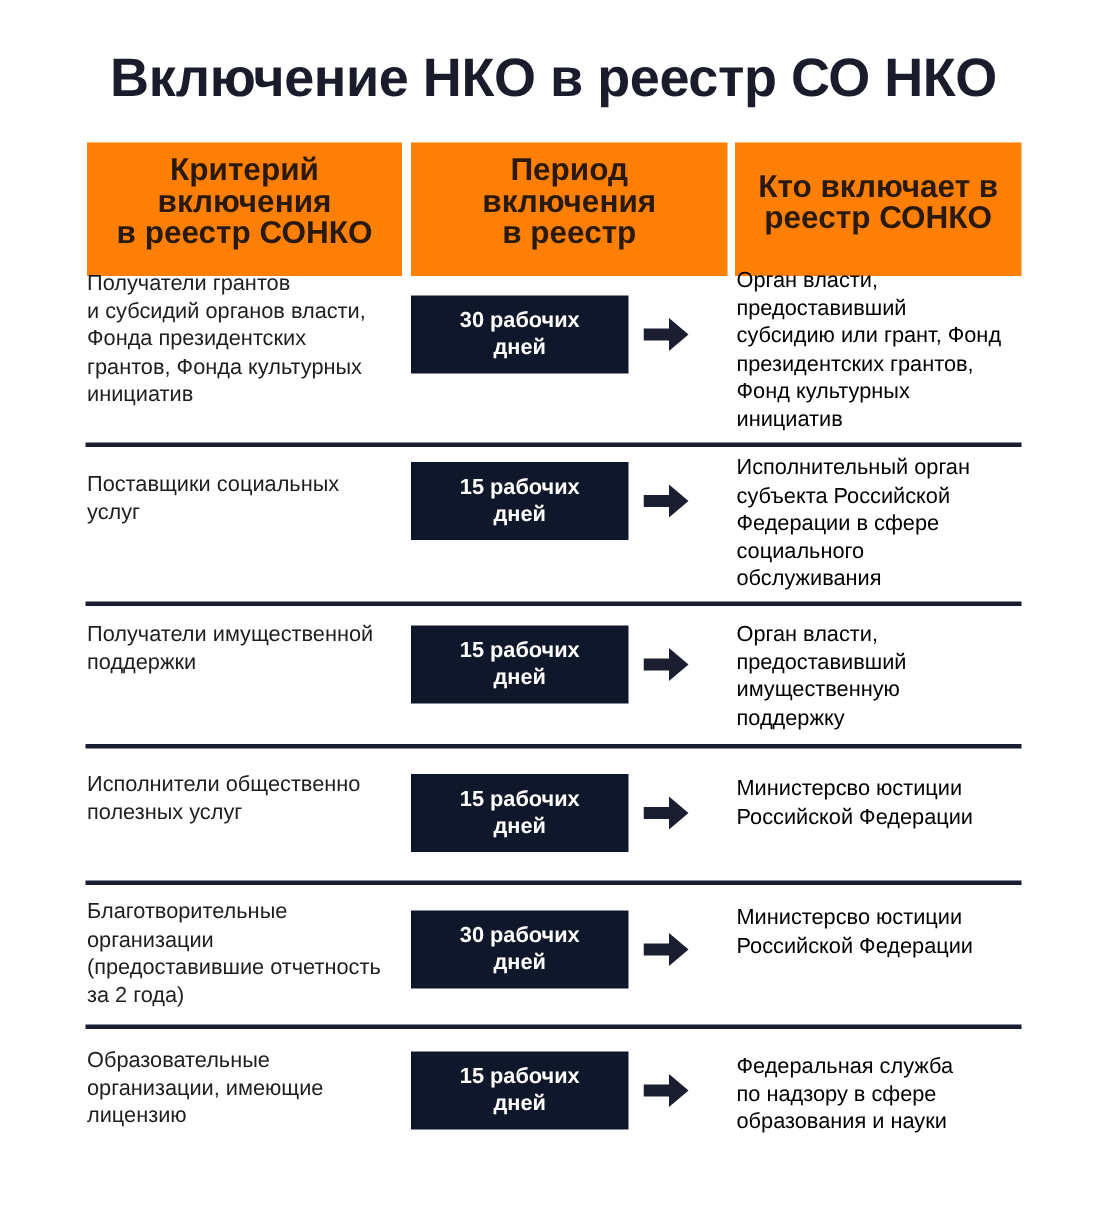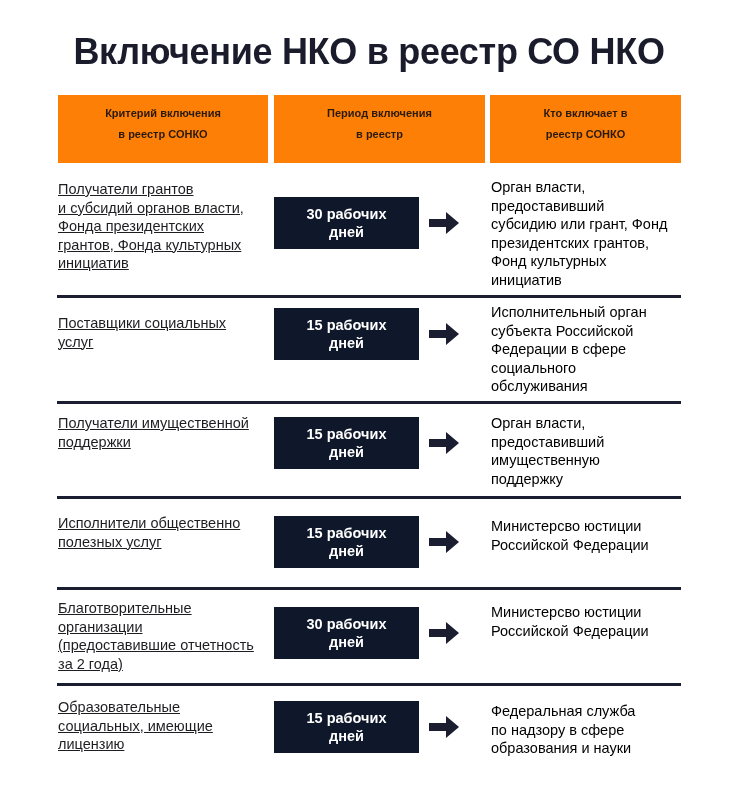--- a/index.html
+++ b/index.html
@@ -8,35 +8,34 @@
       font-family: "Liberation Sans", sans-serif;
       color: #1b1b1f;
     }
     .page { position: relative; width: 738px; height: 805px; }
     .title {
       position: absolute; left: 0; top: 28px; width: 738px;
       text-align: center; font-size: 36px; line-height: 48px;
       color: #1a1c2c; letter-spacing: -0.3px;
     }
     .hdr {
-      position: absolute; top: 95px; height: 68px;
+      position: absolute; top: 95px; height: 89px;
       background: #fd7f06; color: #2a1a0c;
-      font-weight: bold; font-size: 11px; line-height: 21px;
+      font-weight: bold; font-size: 21px; line-height: 21px;
       display: flex; align-items: center; justify-content: center;
       text-align: center; padding: 0 6px;
     }
     .hdr span { display: block; margin-top: -10px; }
     .hdr1 { left: 58px; width: 210px; }
     .hdr2 { left: 274px; width: 211px; }
     .hdr3 { left: 490px; width: 191px; }
     .crit {
       position: absolute; left: 58px; width: 205px;
       font-size: 14.5px; line-height: 18.5px; color: #1e1e22;
       white-space: pre-line;
-      text-decoration: underline;
     }
     .period {
       position: absolute; left: 274px; width: 145px; height: 52px;
       background: #0f172a; color: #ffffff;
       font-weight: bold; font-size: 14.5px; line-height: 18px;
       display: flex; align-items: center; justify-content: center;
       text-align: center; white-space: pre-line;
     }
     .arrow { position: absolute; left: 429px; width: 31px; height: 22px; }
     .who {
@@ -131,21 +130,21 @@
   <div class="period" style="top:607px">30 рабочих
 дней</div>
   <svg class="arrow" style="top:622px" viewBox="0 0 31 22">
       <polygon points="0,7 17,7 17,0 30,11 17,22 17,15 0,15" fill="#1b1e30"></polygon>
     </svg>
   <div class="who" style="top:603px">Министерсво юстиции
 Российской Федерации</div>
   <div class="divider" style="top:683px"></div>
 
   <div class="crit" style="top:698px">Образовательные
-социальных, имеющие
+организации, имеющие
 лицензию</div>
   <div class="period" style="top:701px">15 рабочих
 дней</div>
   <svg class="arrow" style="top:716px" viewBox="0 0 31 22">
       <polygon points="0,7 17,7 17,0 30,11 17,22 17,15 0,15" fill="#1b1e30"></polygon>
     </svg>
   <div class="who" style="top:702px">Федеральная служба
 по надзору в сфере
 образования и науки</div>
 </div>

